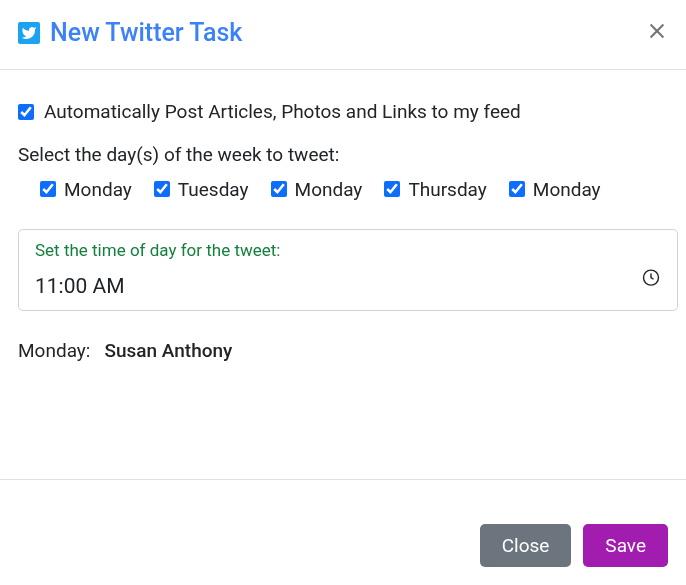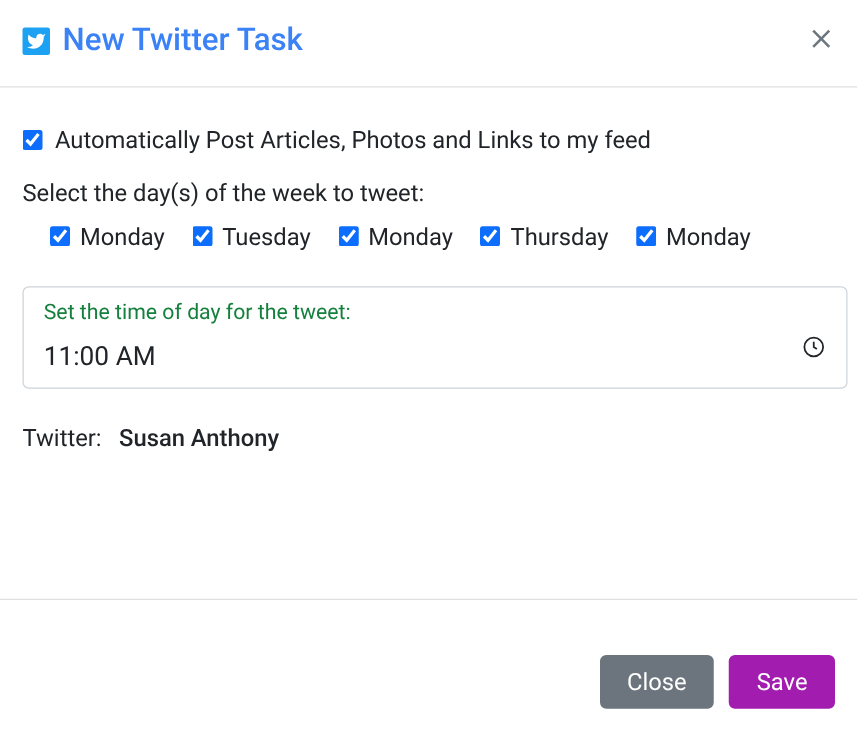--- a/index.html
+++ b/index.html
@@ -231,21 +231,21 @@
       <input type="text" class="time-value" value="11:00 AM" style="">
       <span class="clock-icon">
         <svg viewBox="0 0 24 24">
             <circle cx="12" cy="12" r="9"></circle>
             <polyline points="12 7 12 12 15 14"></polyline>
           </svg>
       </span>
     </div>
 
     <div class="account-row">
-      <span class="account-label">Twitter:</span>
+      <span class="account-label">Monday:</span>
       <span class="account-value">Susan Anthony</span>
     </div>
 
   </div>
 
   <div class="modal-footer">
     <button class="btn btn-secondary">Close</button>
     <button class="btn btn-primary">Save</button>
   </div>
 

